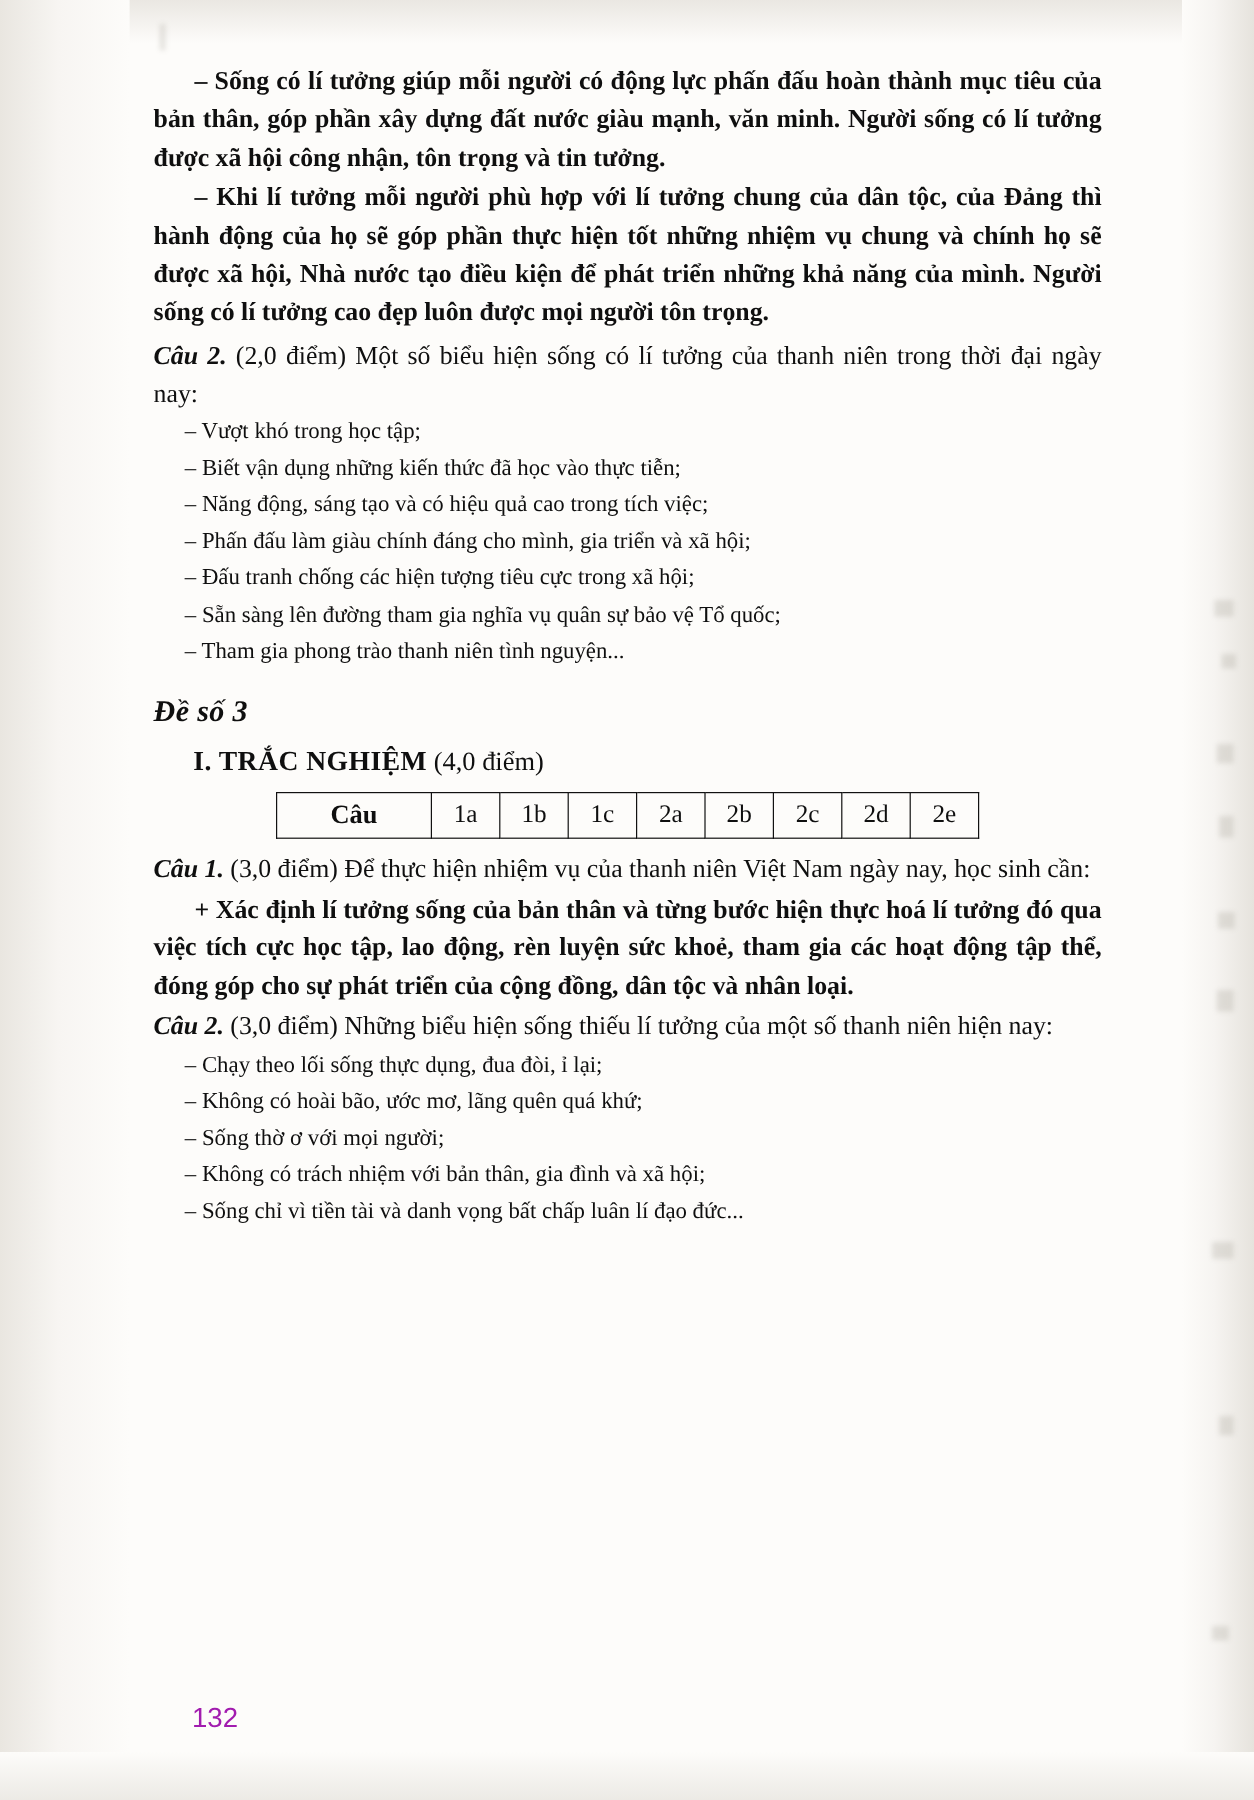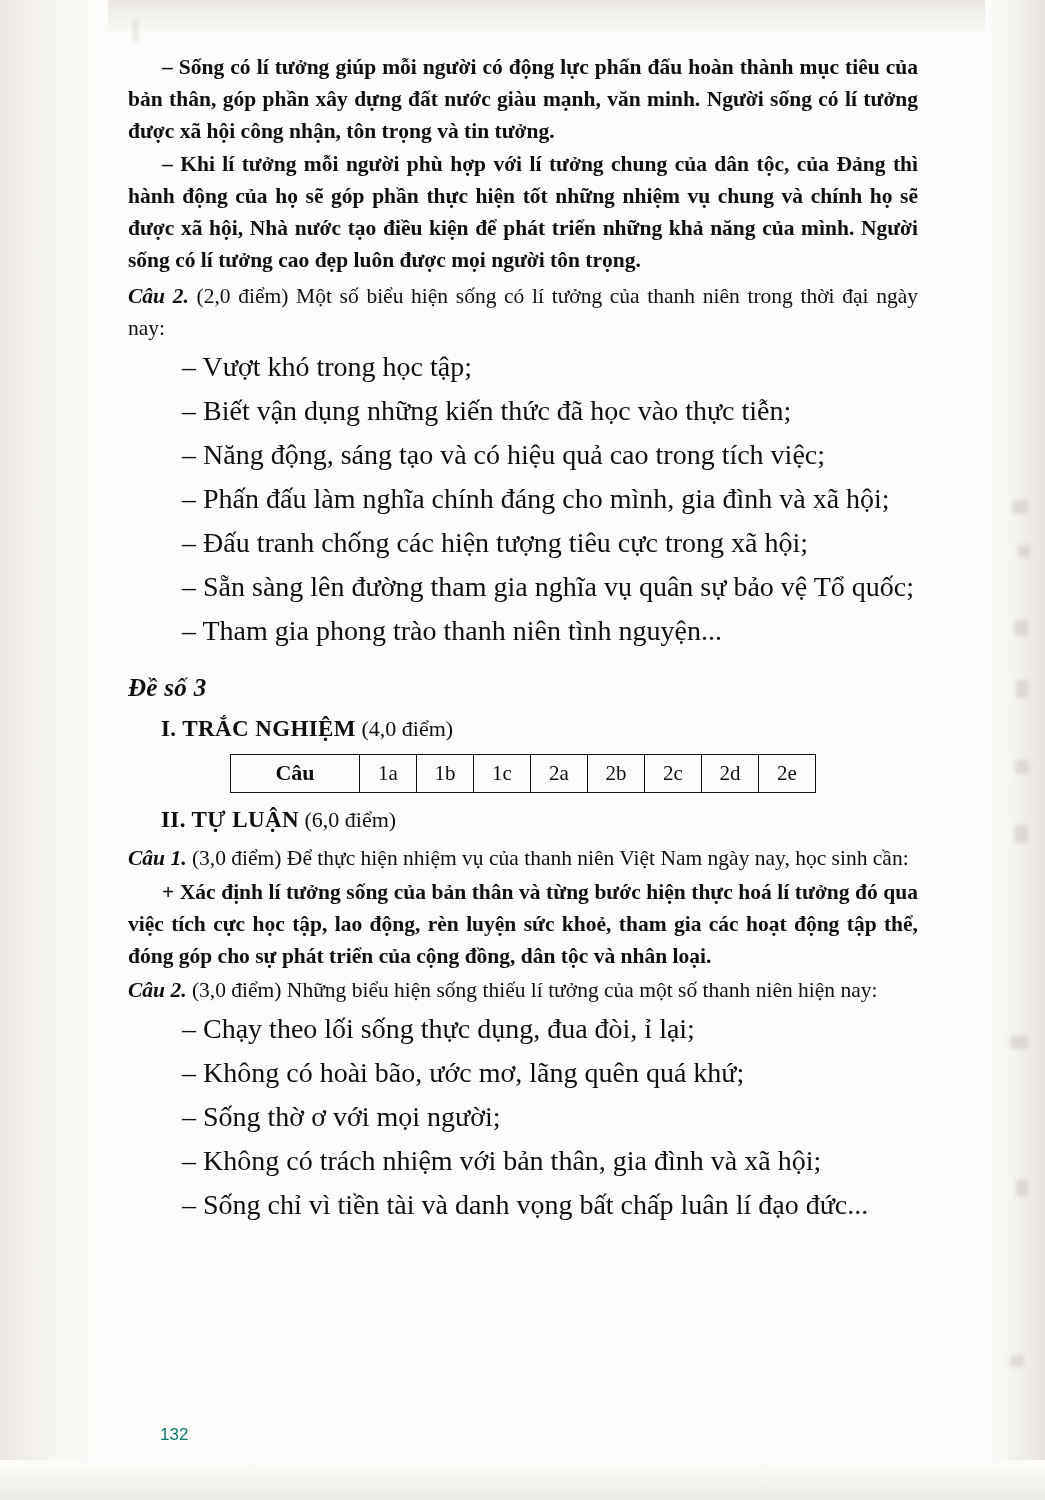--- a/index.html
+++ b/index.html
@@ -105,27 +105,27 @@
     font-weight: bold;
     min-width: 108px;
     padding-left: 10px;
     padding-right: 10px;
     font-size: 22px;
   }
   .page-number {
     position: absolute;
     left: 160px;
     bottom: 55px;
-    font-size: 17px;
+    font-size: 23px;
     font-family: "Liberation Sans", sans-serif;
-    color: #0f766e;
+    color: #a21caf;
   }
   .list-line {
-    margin-left: 54px;
-    font-size: 28px;
+    margin-left: 26px;
+    font-size: 19px;
     line-height: 1.5;
   }
   .smudge {
     position: absolute;
     pointer-events: none;
     opacity: 0.20;
     background: #8a8578;
     filter: blur(2px);
   }
 </style>
@@ -157,21 +157,21 @@
     <div class="q-block">
       <p>
         <span class="q-label">Câu 2.</span>
         <span>(2,0 điểm) Một số biểu hiện sống có lí tưởng của thanh niên trong thời đại ngày nay:</span>
       </p>
     </div>
 
     <p class="list-line">– Vượt khó trong học tập;</p>
     <p class="list-line">– Biết vận dụng những kiến thức đã học vào thực tiễn;</p>
     <p class="list-line">– Năng động, sáng tạo và có hiệu quả cao trong tích việc;</p>
-    <p class="list-line">– Phấn đấu làm nghĩa chính đáng cho mình, gia đình và xã hội;</p>
+    <p class="list-line">– Phấn đấu làm giàu chính đáng cho mình, gia triển và xã hội;</p>
     <p class="list-line">– Đấu tranh chống các hiện tượng tiêu cực trong xã hội;</p>
     <p class="list-line">– Sẵn sàng lên đường tham gia nghĩa vụ quân sự bảo vệ Tổ quốc;</p>
     <p class="list-line">– Tham gia phong trào thanh niên tình nguyện...</p>
 
     <div class="de-so">Đề số 3</div>
 
     <p class="section-head">
       <b>I. TRẮC NGHIỆM</b>
       <span>(4,0 điểm)</span>
     </p>
@@ -185,24 +185,20 @@
           <td>1c</td>
           <td>2a</td>
           <td>2b</td>
           <td>2c</td>
           <td>2d</td>
           <td>2e</td>
         </tr>
       </tbody>
     </table>
 
-    <p class="section-head">
-      <b>II. TỰ LUẬN</b>
-      <span>(6,0 điểm)</span>
-    </p>
 
     <p>
       <span class="q-label">Câu 1.</span>
       <span>(3,0 điểm) Để thực hiện nhiệm vụ của thanh niên Việt Nam ngày nay, học sinh cần:</span>
     </p>
 
     <p class="indent">+ Xác định lí tưởng sống của bản thân và từng bước hiện thực hoá lí tưởng đó qua việc tích cực học tập, lao động, rèn luyện sức khoẻ, tham gia các hoạt động tập thể, đóng góp cho sự phát triển của cộng đồng, dân tộc và nhân loại.</p>
 
     <p>
       <span class="q-label">Câu 2.</span>

